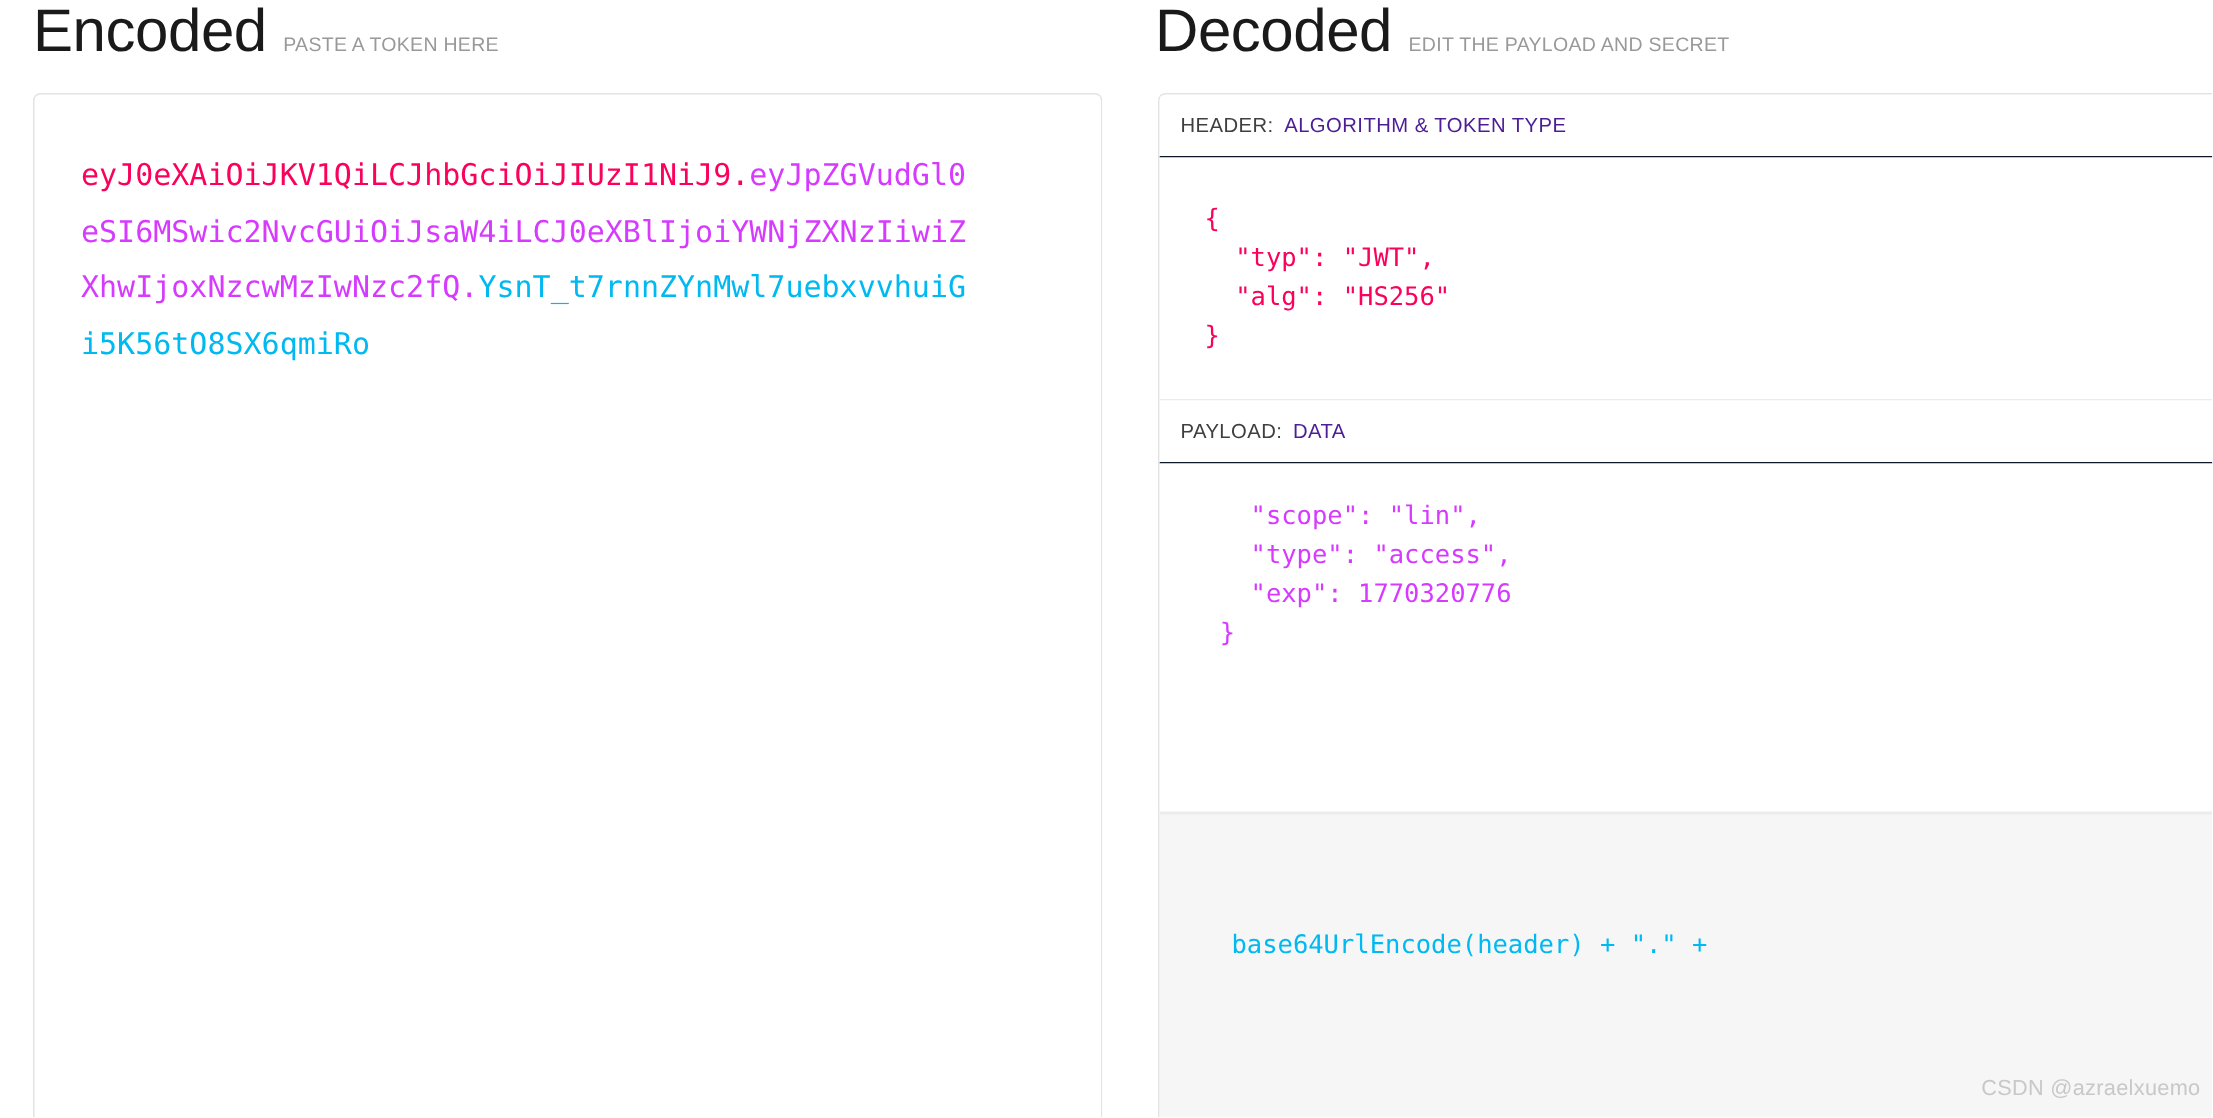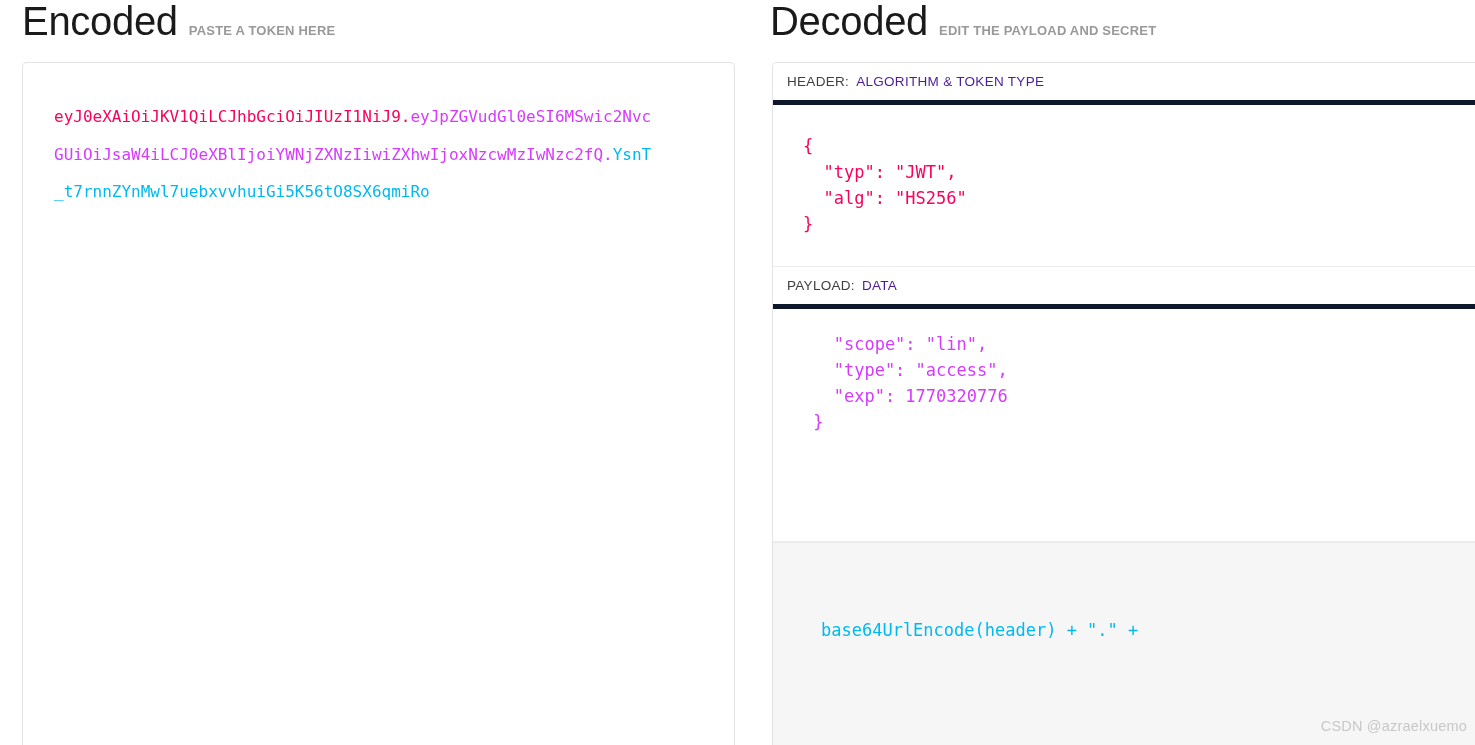--- a/index.html
+++ b/index.html
@@ -25,21 +25,21 @@
   }
   .col-heading .title {
     font-size: 40px;
     font-weight: 400;
     color: #1a1a1a;
     letter-spacing: -0.3px;
     line-height: 1;
   }
   .col-heading .subtitle {
     font-size: 13px;
-    font-weight: 700;
+    font-weight: 400;
     color: #999999;
     letter-spacing: 0.2px;
     margin-left: 11px;
   }
 
   #encoded-heading { left: 22px; top: 1px; }
   #decoded-heading { left: 770px; top: 1px; }
 
   
   #encoded-card {
@@ -54,21 +54,21 @@
     border-radius: 5px 5px 0 0;
     box-sizing: border-box;
     overflow: hidden;
   }
   #token-text {
     position: absolute;
     left: 31px;
     top: 35px;
     width: 600px;
     font-family: "DejaVu Sans Mono", monospace;
-    font-size: 16px;
+    font-size: 20px;
     line-height: 37.5px;
     letter-spacing: 0px;
     word-break: break-all;
     white-space: pre-wrap;
     margin: 0;
   }
   .tok-header { color: #fb015b; }
   .tok-payload { color: #d63aff; }
   .tok-signature { color: #00b9f1; }
   .tok-dot-1 { color: #fb015b; }
@@ -89,21 +89,21 @@
     overflow: hidden;
   }
 
   .section-label {
     box-sizing: border-box;
     height: 42px;
     display: flex;
     align-items: center;
     padding-left: 14px;
     background: #ffffff;
-    border-bottom: 5px solid #0f172a;
+    border-bottom: 1px solid #0f172a;
     white-space: nowrap;
   }
   .section-label .lbl-main {
     font-size: 13.5px;
     color: #3f3f3f;
     letter-spacing: 0.3px;
   }
   .section-label .lbl-sub {
     font-size: 13.5px;
     color: #4c1d95;

